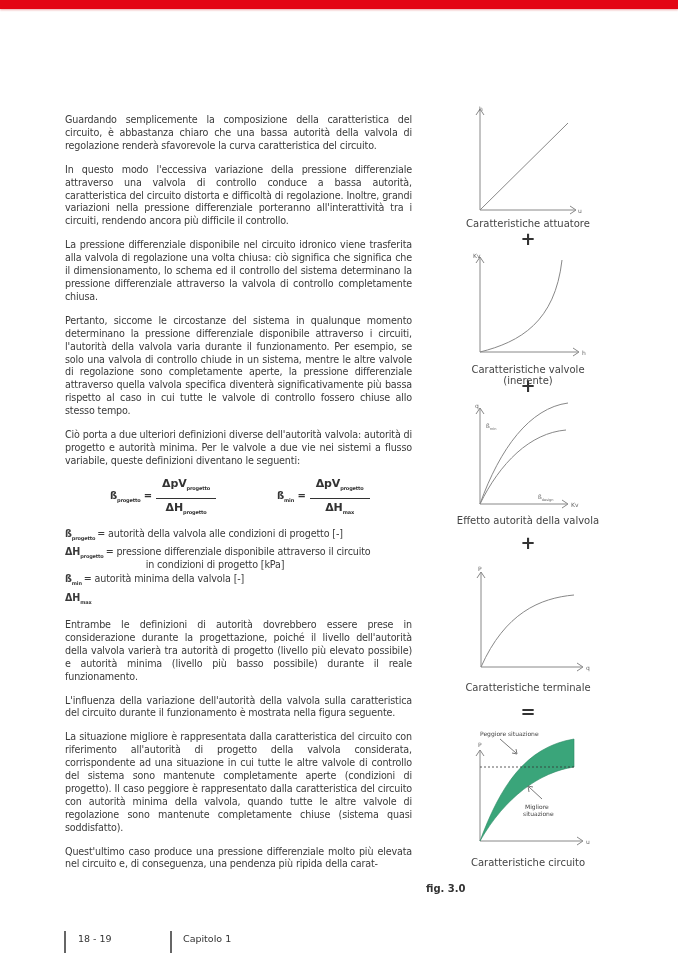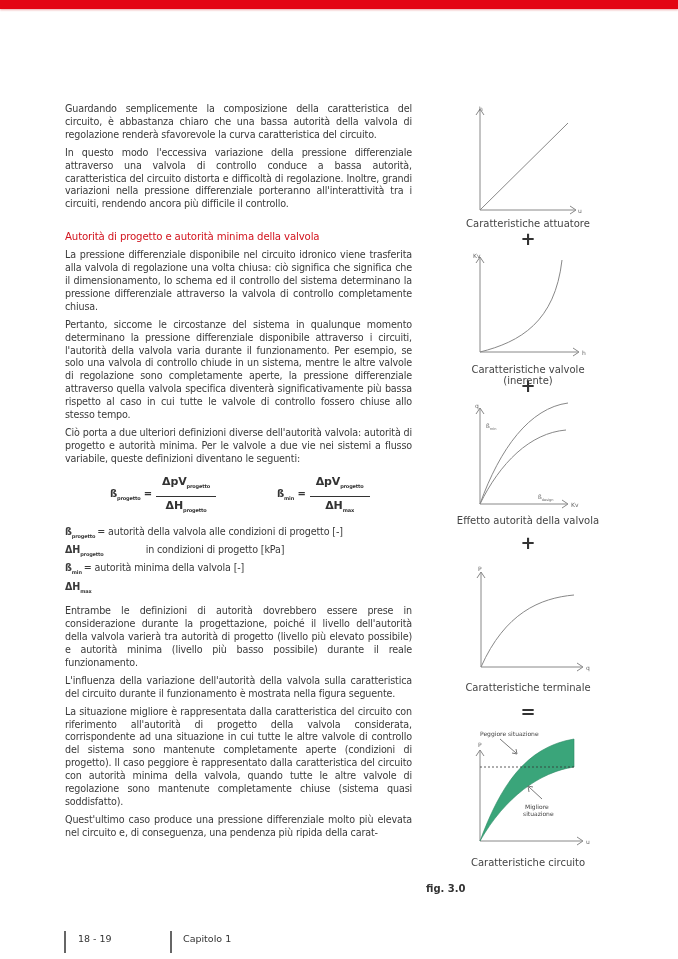--- a/index.html
+++ b/index.html
@@ -2,21 +2,21 @@
 <html><head>
 <meta charset="utf-8">
 <style>
   html, body { margin:0; padding:0; }
   body { width:678px; height:959px; background:#ffffff; position:relative; overflow:hidden;
          font-family:"DejaVu Sans", sans-serif; color:#3a3a3a; }
   .topbar { position:absolute; left:0; top:0; width:678px; height:9px; background:#e30613;
             box-shadow:0 1px 2px rgba(200,0,0,0.35); }
   .col { position:absolute; left:65px; top:103px; width:347px; font-size:9.6px; line-height:12.9px;
          letter-spacing:-0.15px; }
-  .col p { margin:0 0 5px 0; text-align:justify; }
+  .col p { margin:11px 0 5px 0; text-align:justify; }
   .section-title { color:#d2141e; font-size:10.2px; margin:20px 0 5px 0; }
   .formulas { position:relative; height:40px; margin:10px 0 10px 0; font-weight:bold; color:#333; }
   .formula { position:absolute; top:0; display:flex; align-items:center; }
   .f1 { left:45px; } .f2 { left:212px; }
   .fl { font-size:10px; margin-right:4px; }
   .fl sub, .fnum sub, .fden sub { font-size:5px; font-weight:bold; }
   .frac { display:flex; flex-direction:column; align-items:center; }
   .fnum { font-size:11px; padding:0 6px 3px 6px; border-bottom:1px solid #333; }
   .fden { font-size:11px; padding-top:3px; }
   .defs { margin:6px 0 8px 0; font-size:9.6px; line-height:12.5px; }
@@ -35,21 +35,20 @@
 </style>
 </head>
 <body>
 
 <div class="topbar"></div>
 
 <div class="col">
   <p>Guardando semplicemente la composizione della caratteristica del circuito, è abbastanza chiaro che una bassa autorità della valvola di regolazione renderà sfavorevole la curva caratteristica del circuito.</p>
   <p>In questo modo l'eccessiva variazione della pressione differenziale attraverso una valvola di controllo conduce a bassa autorità, caratteristica del circuito distorta e difficoltà di regolazione. Inoltre, grandi variazioni nella pressione differenziale porteranno all'interattività tra i circuiti, rendendo ancora più difficile il controllo.</p>
 
-  <div class="section-title">Autorità di progetto e autorità minima della valvola</div>
 
   <p>La pressione differenziale disponibile nel circuito idronico viene trasferita alla valvola di regolazione una volta chiusa: ciò significa che significa che il dimensionamento, lo schema ed il controllo del sistema determinano la pressione differenziale attraverso la valvola di controllo completamente chiusa.</p>
   <p>Pertanto, siccome le circostanze del sistema in qualunque momento determinano la pressione differenziale disponibile attraverso i circuiti, l'autorità della valvola varia durante il funzionamento. Per esempio, se solo una valvola di controllo chiude in un sistema, mentre le altre valvole di regolazione sono completamente aperte, la pressione differenziale attraverso quella valvola specifica diventerà significativamente più bassa rispetto al caso in cui tutte le valvole di controllo fossero chiuse allo stesso tempo.</p>
   <p>Ciò porta a due ulteriori definizioni diverse dell'autorità valvola: autorità di progetto e autorità minima. Per le valvole a due vie nei sistemi a flusso variabile, queste definizioni diventano le seguenti:</p>
 
   <div class="formulas">
     <div class="formula f1">
       <span class="fl"><span>ß</span><sub>progetto</sub> <span>=</span></span>
       <span class="frac">
         <span class="fnum"><span>ΔpV</span><sub>progetto</sub></span>
@@ -65,21 +64,21 @@
     </div>
   </div>
 
   <div class="defs">
     <div class="def">
       <span class="sym"><span>ß</span><sub>progetto</sub></span>
       <span class="txt"><span>= autorità della valvola alle condizioni di progetto [-]</span></span>
     </div>
     <div class="def">
       <span class="sym"><span>ΔH</span><sub>progetto</sub></span>
-      <span class="txt"><span class="cont" style="padding-left:8px">in condizioni di progetto [kPa]</span></span>
+      <span class="txt"><span>= pressione differenziale disponibile attraverso il circuito</span><span class="cont" style="padding-left:8px">in condizioni di progetto [kPa]</span></span>
     </div>
     <div class="def">
       <span class="sym"><span>ß</span><sub>min</sub></span>
       <span class="txt"><span>= autorità minima della valvola [-]</span></span>
     </div>
     <div class="def">
       <span class="sym"><span>ΔH</span><sub>max</sub></span>
     </div>
   </div>
 

